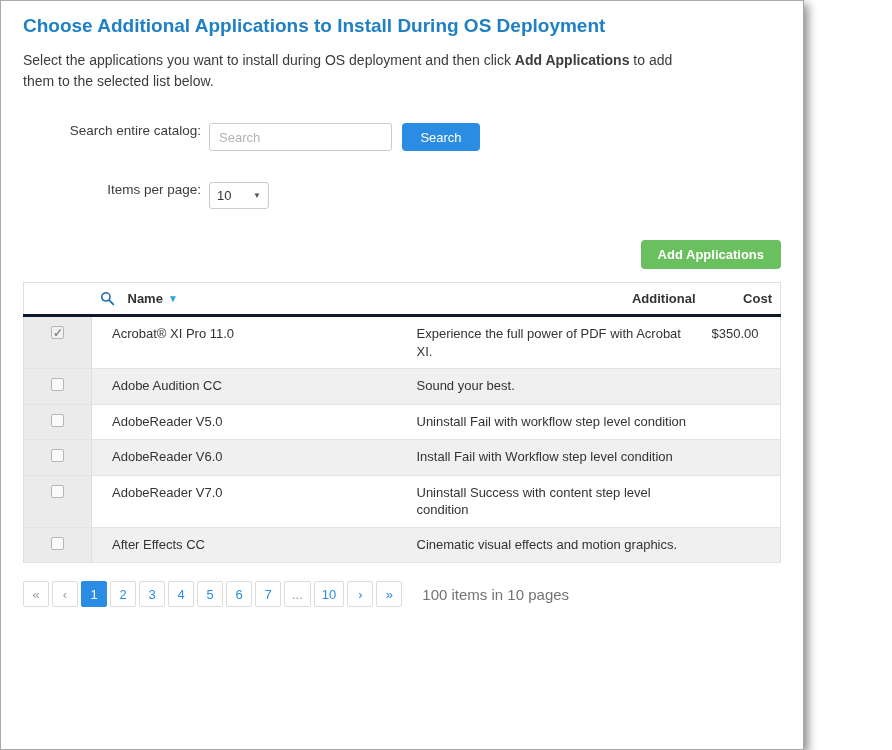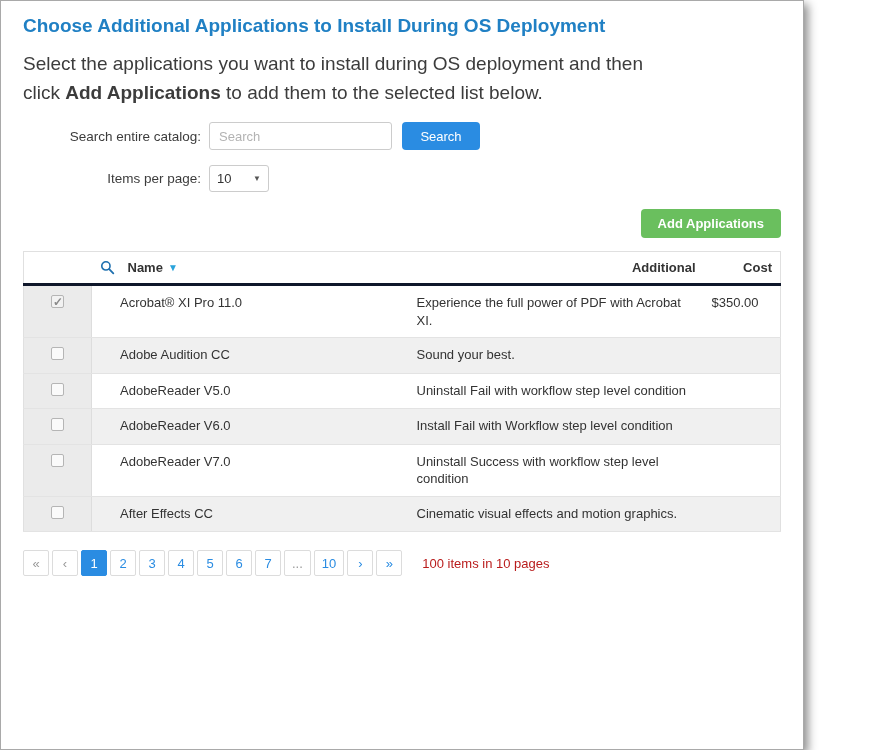--- a/index.html
+++ b/index.html
@@ -23,28 +23,28 @@
     padding: 14px 22px;
     overflow: hidden;
   }
   h1 {
     color: var(--title-blue);
     font-size: 19px;
     font-weight: bold;
     margin-bottom: 13px;
   }
   .intro {
-    font-size: 19px;
+    font-size: 14px;
     line-height: 1.5;
     max-width: 660px;
     margin-bottom: 11px;
     color: #3c3c3c;
   }
   .intro b { font-weight: bold; }
-  .form-row { display: flex; align-items: center; margin: 15px 0; }
+  .form-row { display: flex; align-items: flex-start; margin: 31px 0; }
   .form-label {
     width: 178px;
     text-align: right;
     margin-right: 8px;
     font-size: 13.5px;
   }
   .search-input {
     width: 183px;
     height: 28px;
     border: 1px solid #cccccc;
@@ -110,21 +110,21 @@
     vertical-align: top;
     line-height: 1.35;
   }
   tbody tr:nth-child(even) { background: #f0f0f0; }
   td.col-check {
     background: #ebebeb;
     border-right: 1px solid #dddddd;
     text-align: center;
     padding-top: 9px;
   }
-  td.col-name { padding-left: 28px; }
+  td.col-name { padding-left: 20px; }
   .checkbox {
     width: 13px; height: 13px;
     border: 1px solid #b5b5b5;
     border-radius: 2px;
     background: #fafafa;
     display: inline-block;
     position: relative;
     cursor: pointer;
   }
   .checkbox.checked { background: #f2f2f2; }
@@ -147,21 +147,21 @@
     background: #fff;
     color: var(--accent-blue);
     font-size: 13px;
     display: flex;
     align-items: center;
     justify-content: center;
     cursor: pointer;
   }
   .page-btn.active { background: var(--accent-blue); border-color: var(--accent-blue); color: #fff; }
   .page-btn.muted { color: #9a9a9a; cursor: default; }
-  .pager-summary { margin-left: 20px; font-size: 13px; color: #b91c1c; }
+  .pager-summary { margin-left: 20px; font-size: 15px; color: #737373; }
 </style>
 </head>
 <body>
 
 <div class="page">
 
   <h1>Choose Additional Applications to Install During OS Deployment</h1>
 
   <p class="intro"><span>Select the applications you want to install during OS deployment and then click </span><b>Add Applications</b><span> to add them to the selected list below.</span></p>
 
@@ -231,21 +231,21 @@
         </tr>
         <tr>
           <td class="col-check"><span class="checkbox"></span></td>
           <td class="col-name">AdobeReader V6.0</td>
           <td class="col-desc">Install Fail with Workflow step level condition</td>
           <td class="col-cost"></td>
         </tr>
         <tr>
           <td class="col-check"><span class="checkbox"></span></td>
           <td class="col-name">AdobeReader V7.0</td>
-          <td class="col-desc">Uninstall Success with workflow step level condition</td>
+          <td class="col-desc">Uninstall Success with content step level condition</td>
           <td class="col-cost"></td>
         </tr>
         <tr>
           <td class="col-check"><span class="checkbox"></span></td>
           <td class="col-name">After Effects CC</td>
           <td class="col-desc">Cinematic visual effects and motion graphics.</td>
           <td class="col-cost"></td>
         </tr>
       </tbody>
   </table>

